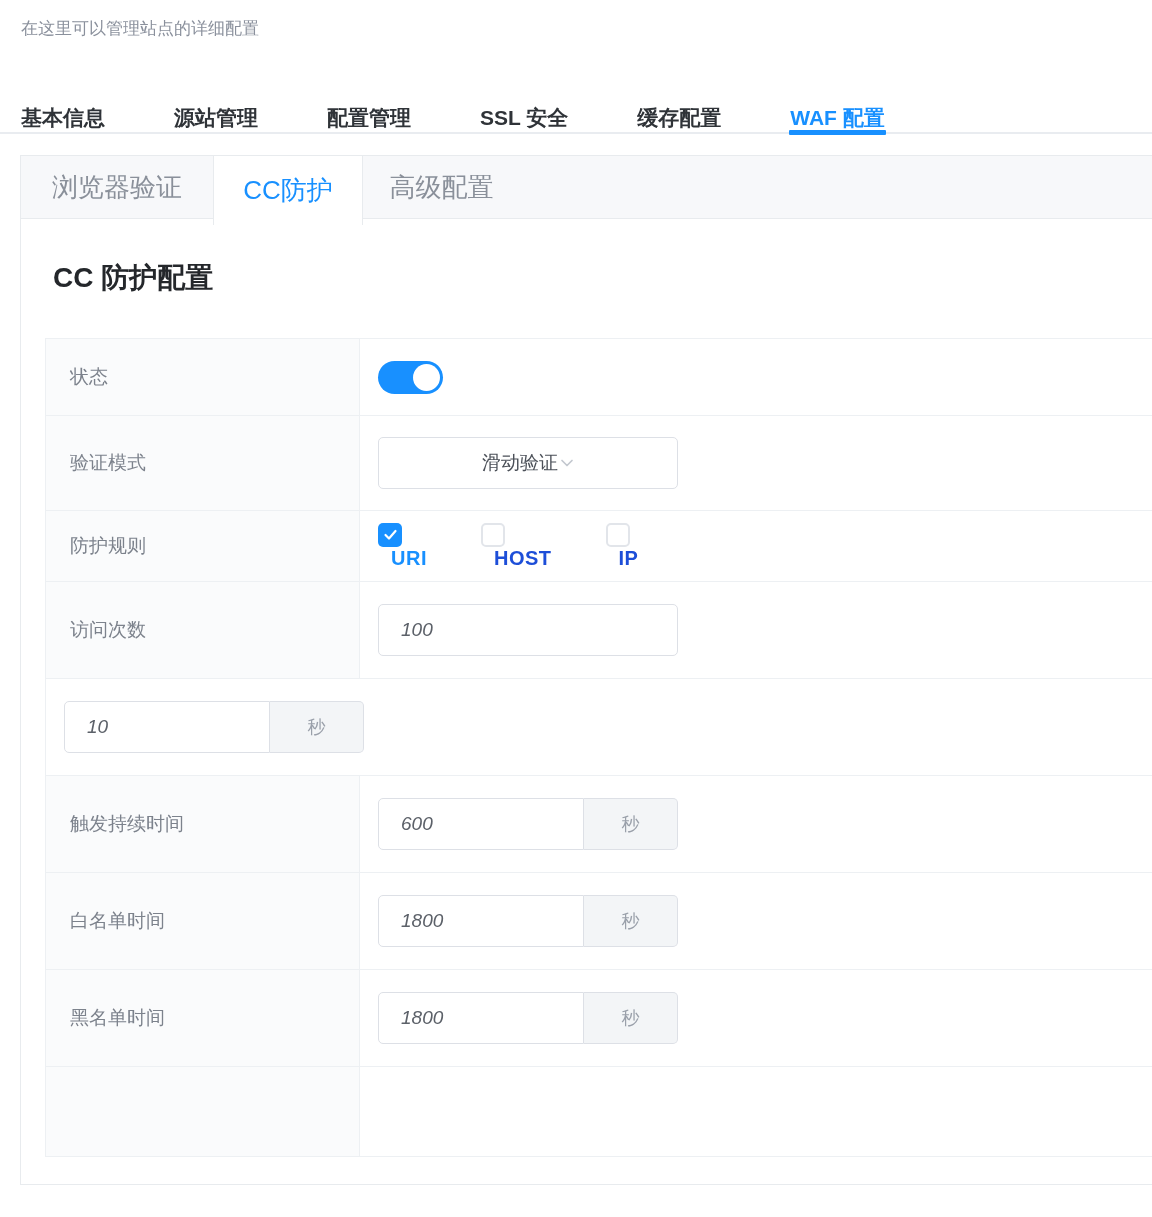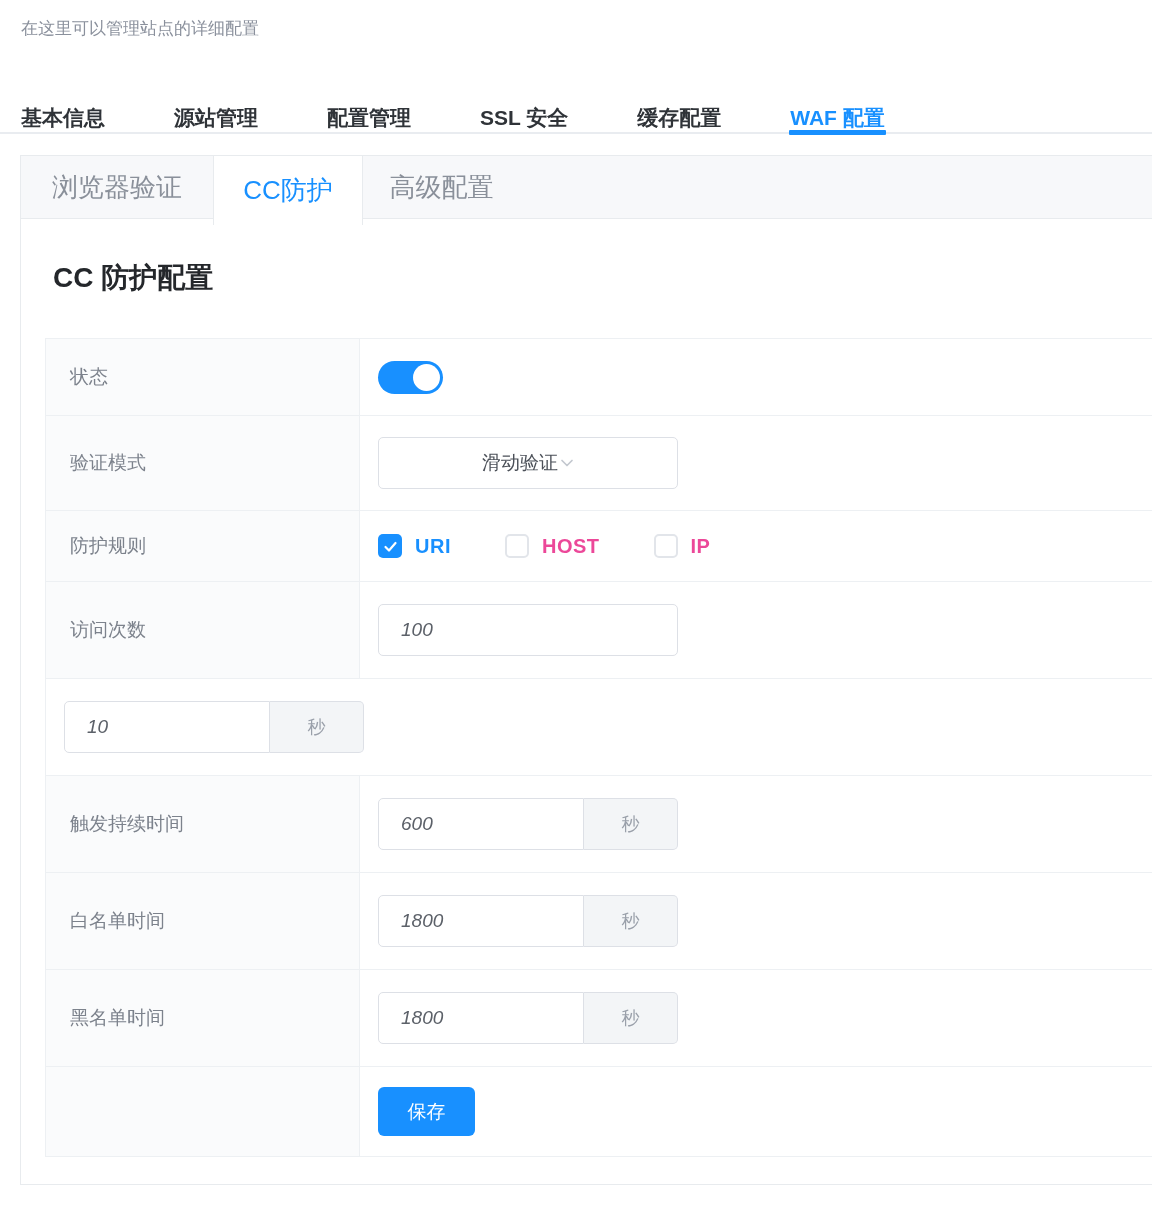--- a/index.html
+++ b/index.html
@@ -80,26 +80,26 @@
   
   .select {
     width:300px; height:52px; background:#ffffff;
     border:1px solid #dde0e6; border-radius:5px;
     display:flex; align-items:center; justify-content:center;
     padding:0 22px 0 24px; font-size:19px; color:#4b5058; cursor:pointer;
   }
   .chevron { width:18px; height:18px; flex:0 0 auto; }
 
   
-  .check-group { display:flex; align-items:flex-end; margin-right:54px; cursor:pointer; }
+  .check-group { display:flex; align-items:flex-start; margin-right:54px; cursor:pointer;flex-direction:column; }
   .checkbox { width:24px; height:24px; border-radius:5px; flex:0 0 auto; }
   .checkbox.unchecked { border:2px solid #e2e5ea; background:#ffffff; }
   .checkbox.checked { background:#1890ff; display:flex; align-items:center; justify-content:center; }
   .checkmark { width:15px; height:15px; }
-  .check-label { margin-left:13px; font-size:20px; font-weight:600; color:#ec4899; letter-spacing:0.5px; }
+  .check-label { margin-left:13px; font-size:20px; font-weight:600; color:#1d4ed8; letter-spacing:0.5px; }
   .check-group.checked .check-label { color:#1890ff; }
 
   
   .text-input {
     width:300px; height:52px; border:1px solid #dde0e6; border-radius:5px;
     padding-left:22px; font-size:19px; color:#5c6169; background:#fff; outline:none;
     font-family:"Liberation Sans","DejaVu Sans",sans-serif;
     font-style:italic;
   }
   .input-group { display:flex; width:300px; }
@@ -228,20 +228,17 @@
         <div class="form-value">
           <div class="input-group">
             <input class="text-input" type="text" value="1800" style="">
             <span class="addon">秒</span>
           </div>
         </div>
       </div>
 
       <div class="form-row r-save">
         <div class="form-label"></div>
-        <div class="form-value">
-          <button class="save-btn">保存</button>
-        </div>
       </div>
 
     </div>
   </div>
 </section>
 
 </body></html>

